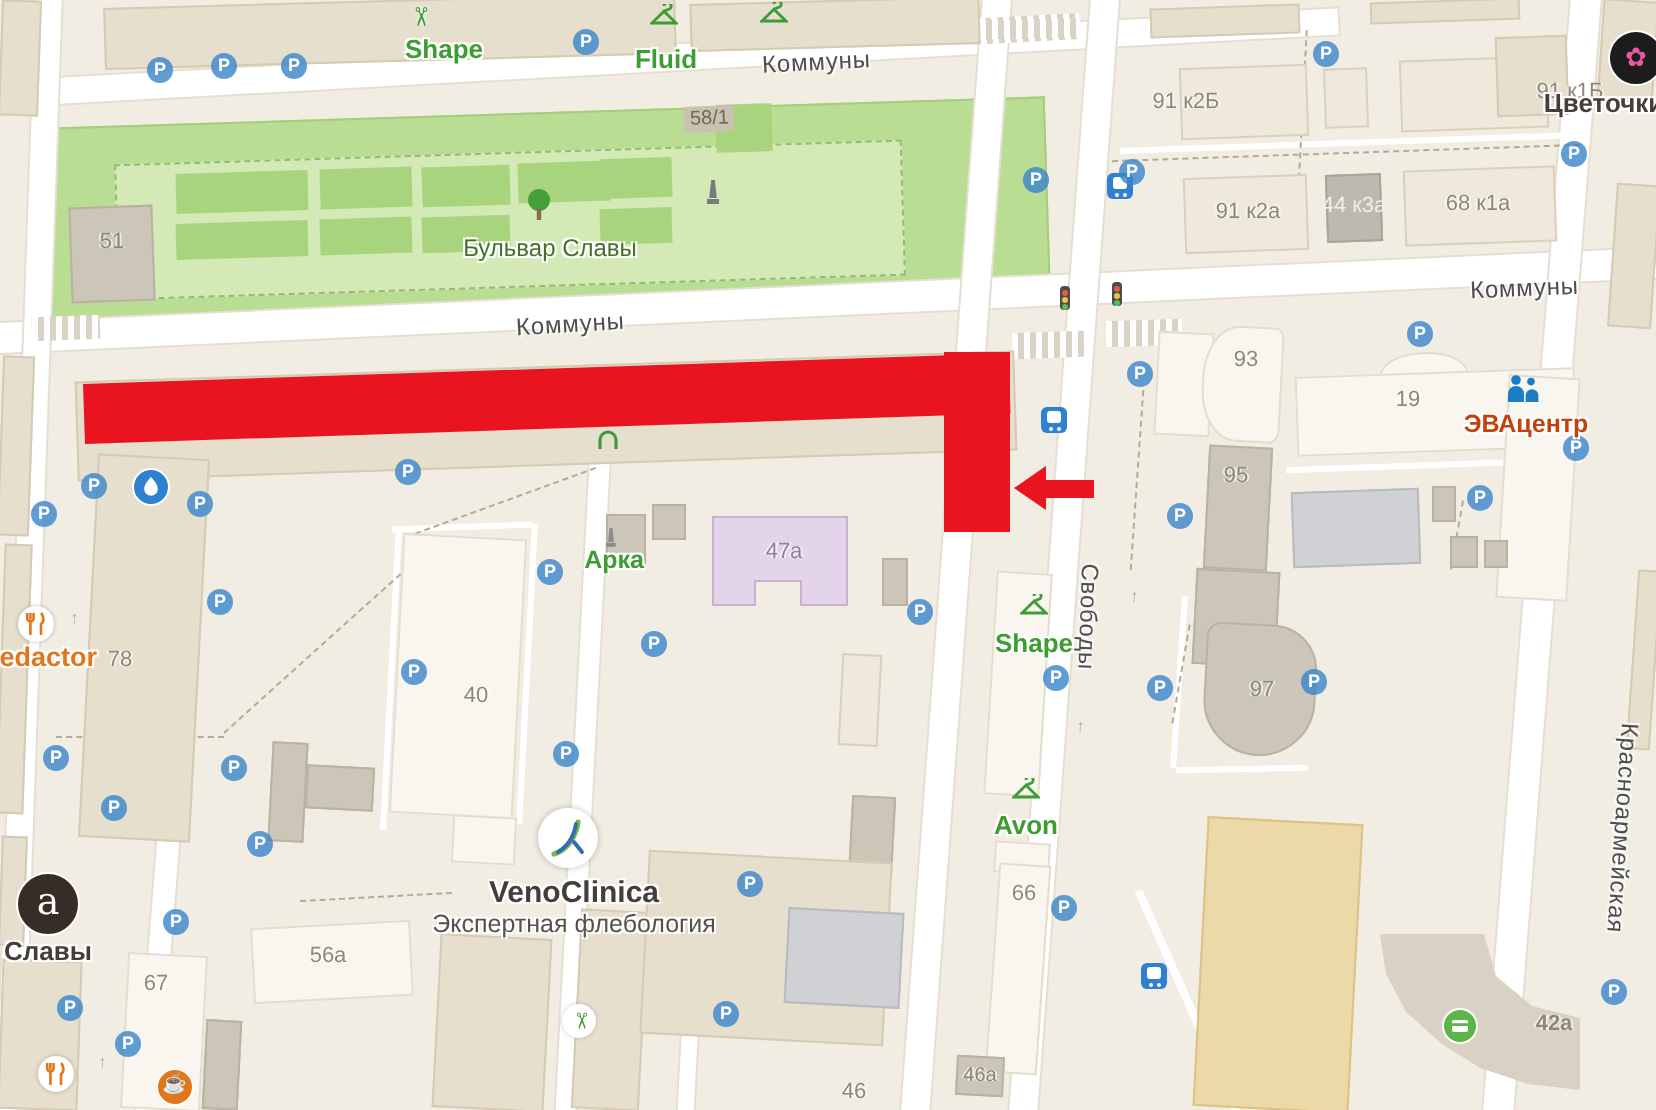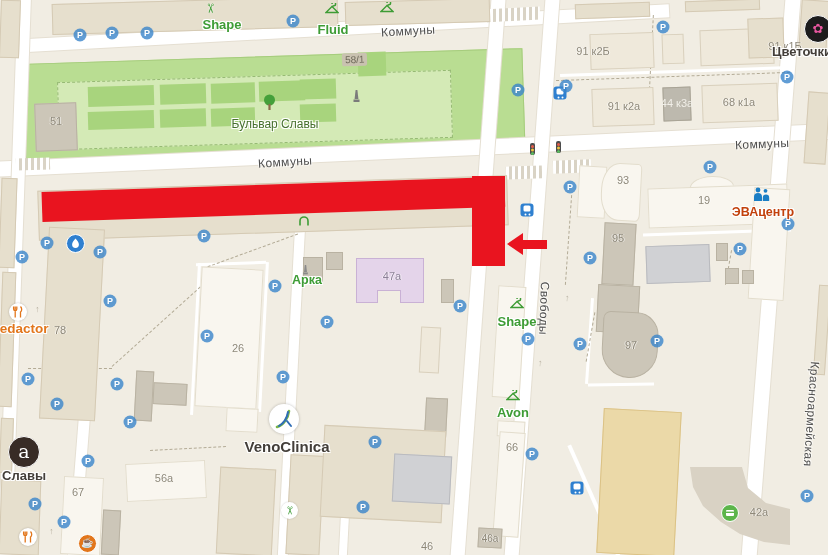--- a/index.html
+++ b/index.html
@@ -353,34 +353,35 @@
   <span class="chip" style="left:342px;top:53px;transform:rotate(-2deg);">58/1</span>
   <span class="num" style="left:593px;top:51px;">91 к2Б</span>
   <span class="num" style="left:737px;top:46px;margin-left:48px;">91 к1Б</span>
   <span class="num" style="left:624px;top:106px;">91 к2а</span>
   <span class="num" style="left:677px;top:103px;color:#f1efe8;text-shadow:none;">44 к3а</span>
   <span class="num" style="left:739px;top:102px;">68 к1а</span>
   <span class="num" style="left:623px;top:180px;">93</span>
   <span class="num" style="left:704px;top:200px;">19</span>
   <span class="num" style="left:618px;top:238px;">95</span>
   <span class="num" style="left:631px;top:345px;">97</span>
-  <span class="num" style="left:759px;top:512px;">42а</span>
+  <span class="num" style="left:777px;top:512px;font-weight:bold;">42а</span>
   <span class="num" style="left:60px;top:330px;">78</span>
-  <span class="num" style="left:238px;top:348px;">26</span>
+  <span class="num" style="left:238px;top:348px;">40</span>
   <span class="num" style="left:392px;top:276px;color:#8d8298;">47а</span>
   <span class="num" style="left:512px;top:447px;">66</span>
   <span class="num" style="left:78px;top:492px;">67</span>
   <span class="num" style="left:164px;top:478px;text-align:center;">56а</span>
   <span class="num" style="left:490px;top:538px;font-size:10px;">46а</span>
   <span class="num" style="left:427px;top:546px;">46</span>
 
   <span class="poi g" style="left:222px;top:17px;">Shape</span>
   <span class="poi g" style="left:333px;top:22px;text-align:center;">Fluid</span>
   <span class="poi dk" style="left:802px;top:44px;">Цветочки</span>
   <span class="poi g" style="left:307px;top:225px;font-size:12.5px;margin-top:48px;">Арка</span>
   <span class="poi bl" style="left:763px;top:205px;font-size:12.5px;">ЭВАцентр</span>
   <span class="poi g" style="left:517px;top:314px;">Shape</span>
   <span class="poi g" style="left:513px;top:405px;">Avon</span>
   <span class="poi dk" style="left:287px;top:438px;font-size:15px;">VenoClinica</span>
+  <span class="poi" style="left:287px;top:455px;font-weight:normal;font-size:12.5px;color:#56514b;">Экспертная флебология</span>
   <span class="poi dk" style="left:24px;top:468px;">Славы</span>
   <span class="poi or" style="left:-10px;top:321px;transform:none;font-size:13.5px;">Redactor</span>
 
 </div>
 
 </body></html>

